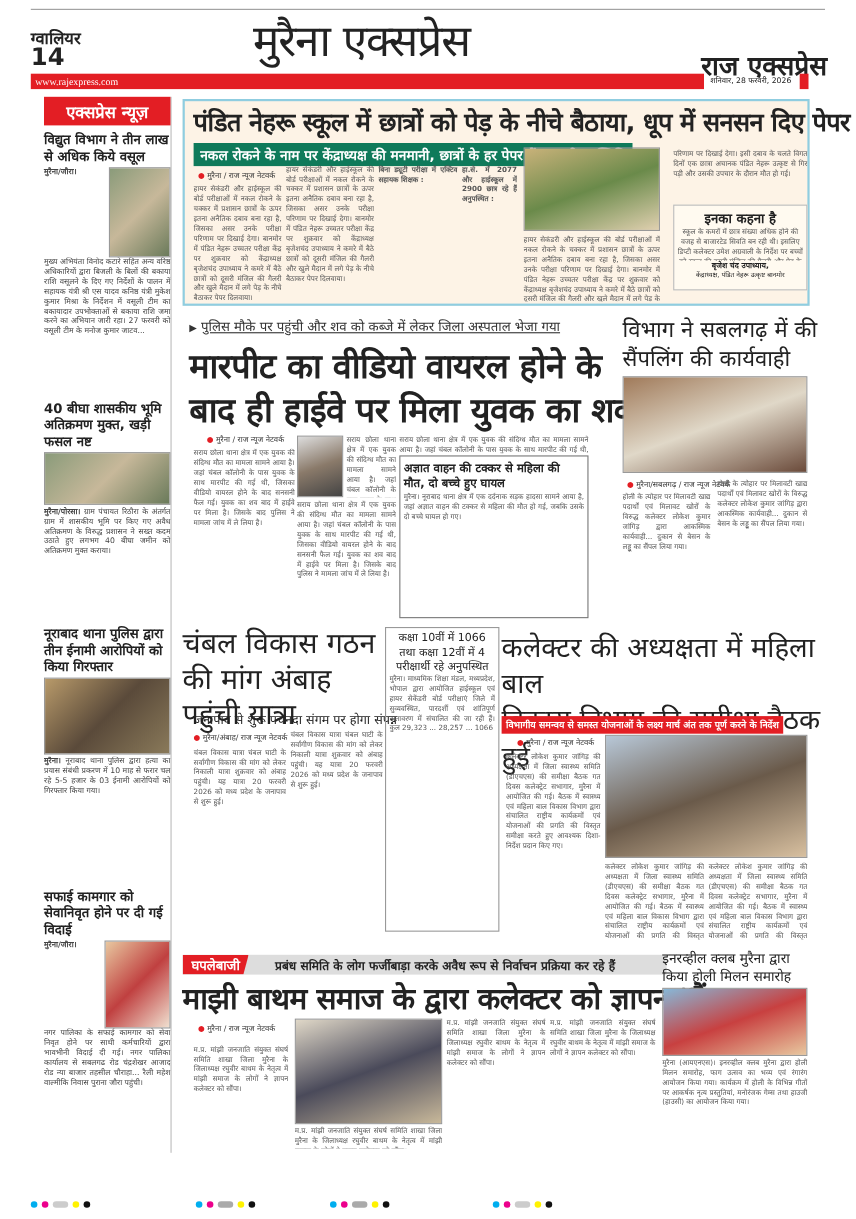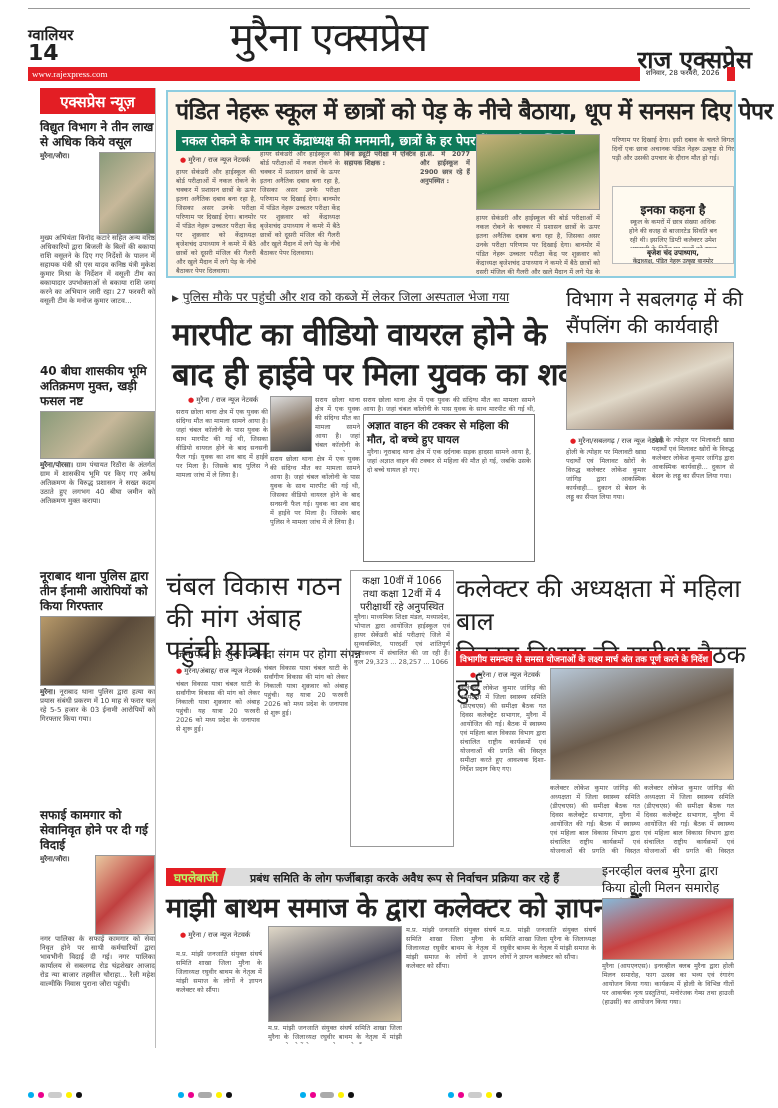--- a/index.html
+++ b/index.html
@@ -16,36 +16,36 @@
 .col-left{left:40px;top:88px;width:116px;height:960px;border-right:1px solid #bbb}
 .exnews{background:#e31e24;color:#fff;font-weight:bold;font-size:15px;text-align:center;padding:3px 0;margin-bottom:6px}
 .h-sm{font-weight:bold;font-size:12px;line-height:15px;margin:2px 0}
 .txt{font-size:7px;line-height:9px;color:#444;text-align:justify}
 .photo{background:linear-gradient(135deg,#8a9b7a,#c7b89a,#6a7a5a);border:1px solid #999}
 .lead-box{left:166px;top:90px;width:410px;height:188px;background:#fdf3e6;border:2px solid #8fcde0}
 .lead-h{left:176px;top:94px;font-size:23px;font-weight:bold;white-space:nowrap;letter-spacing:-.5px}
 .green-sub{left:176px;top:130px;background:#0f7a5a;color:#fff;font-size:12.5px;font-weight:bold;padding:2px 6px;white-space:nowrap}
 .byline{font-size:7px;color:#333}
 .byline .dot{color:#e31e24}
-.saying{left:612px;top:186px;width:122px;height:78px;border:1px solid #bbb;background:#fffaf0;padding:14px;text-align:center}
+.saying{left:612px;top:186px;width:122px;height:78px;border:1px solid #bbb;background:#fffaf0;padding:3px;text-align:center}
 .saying h4{font-size:12px;font-weight:bold}
 .police-line{left:172px;top:288px;font-size:12px;color:#333}
 .police-line .tri{color:#333;font-size:9px}
 .main2{left:172px;top:314px;font-size:31px;font-weight:bold;line-height:40px;letter-spacing:-.5px}
 .sampling{left:566px;top:286px;font-size:20px;line-height:27px}
 .accident{left:363px;top:414px;width:172px;border:1px solid #777;padding:3px}
 .accident h5{font-size:10.5px;font-weight:bold;margin-bottom:2px}
 .chambal{left:166px;top:570px;font-size:26px;line-height:32px}
 .jana{left:176px;top:646px;font-size:11.5px;font-weight:normal}
 .kaksha{left:350px;top:570px;width:104px;border:1px solid #999;padding:3px;text-align:center}
 .kaksha h5{font-size:10px;font-weight:normal;line-height:13px}
 .collector{left:456px;top:572px;font-size:25px;line-height:33px}
 .redsub{left:456px;top:651px;background:#e31e24;color:#fff;font-size:8.5px;font-weight:bold;padding:2px 4px;white-space:nowrap}
 .ghotala-bar{left:166px;top:868px;width:440px;height:18px;background:#ddd}
-.ghotala-tag{left:166px;top:868px;background:#e31e24;color:#bef264;font-size:12px;font-weight:bold;padding:1px 8px;height:18px;clip-path:polygon(0 0,100% 0,92% 100%,0 100%)}
+.ghotala-tag{left:166px;top:868px;background:#e31e24;color:#ffffff;font-size:12px;font-weight:bold;padding:1px 8px;height:18px;clip-path:polygon(0 0,100% 0,92% 100%,0 100%)}
 .ghotala-sub{left:250px;top:870px;font-size:11px;font-weight:bold}
 .majhi{left:166px;top:888px;font-size:27px;font-weight:bold;letter-spacing:-.5px}
 .holi{left:602px;top:862px;font-size:12.5px;line-height:17px}
 .regdots{display:flex;gap:4px;align-items:center}
 .regdots span{display:inline-block;width:6px;height:6px;border-radius:50%}
 .regdots .bar{width:14px;border-radius:3px;background:#ccc}
 .cols{font-size:6.5px;line-height:9px;color:#555;text-align:justify}
 </style>
 </head>
 <body>

